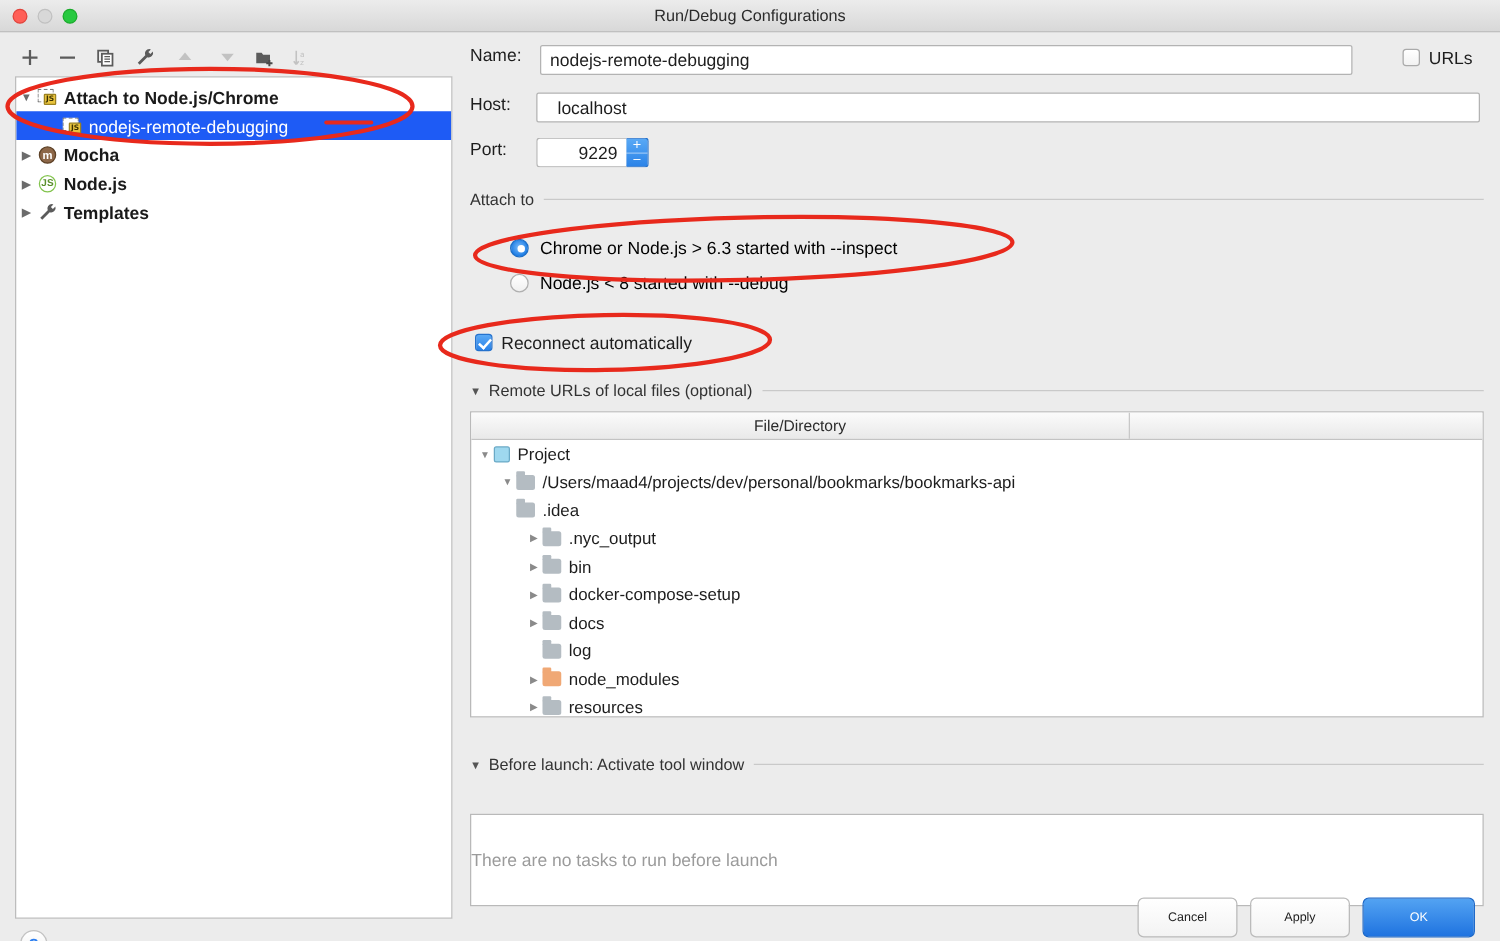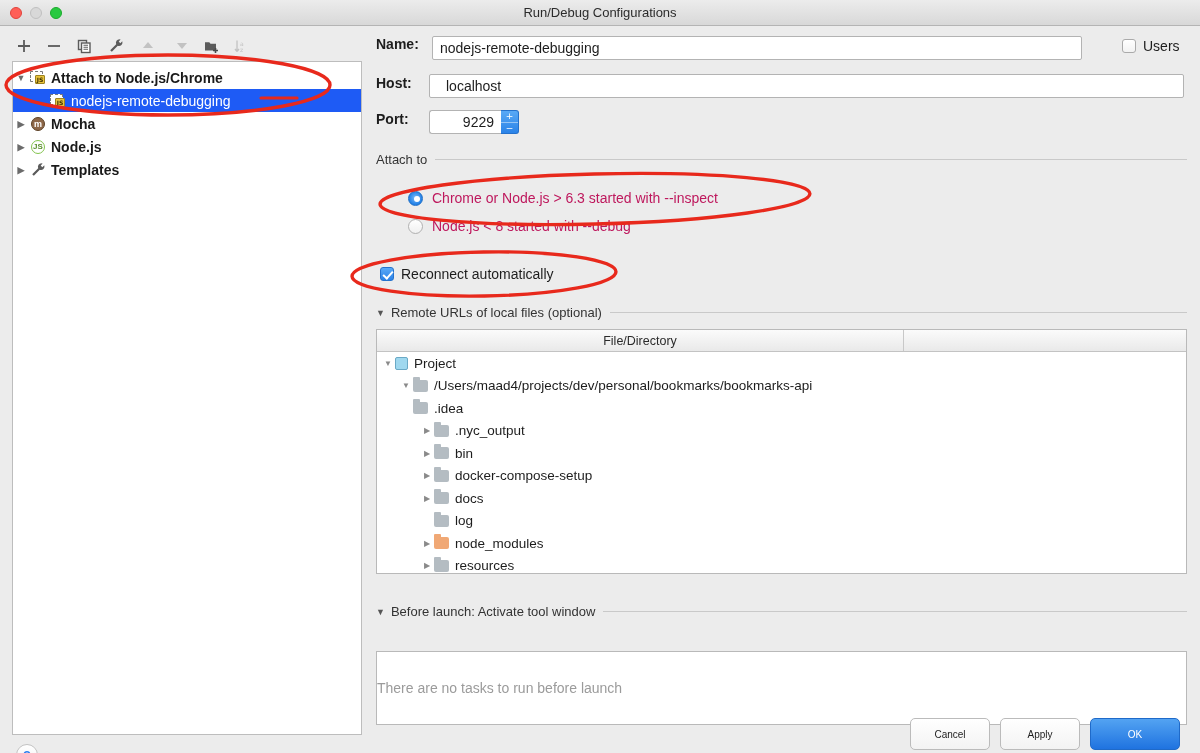--- a/index.html
+++ b/index.html
@@ -84,21 +84,21 @@
     position: absolute; left: 2px; top: 1px; width: 14px; height: 14px;
     border-radius: 50%; border: 1.5px solid #83c44e; background: #fff;
     color: #5a8f2c; font-size: 8px; line-height: 11px; text-align: center; font-weight: bold;
   }
   .ic-wrench { position: absolute; left: 1px; top: 0px; }
 
   
   #right { position: absolute; left: 372px; top: 0; width: 828px; height: 727px; }
 
   .fieldrow { position: absolute; display: flex; align-items: center; }
-  .flabel { font-size: 14px; color: #1d1d1d; font-weight: bold; }
+  .flabel { font-size: 14px; color: #1d1d1d; }
 
   .textinput {
     background: #ffffff; border: 1px solid #b3b3b3; border-radius: 2px;
     height: 24px; font-size: 14px; color: #1d1d1d;
     padding: 0 7px; line-height: 22px; overflow: hidden; white-space: nowrap;
   }
 
   
   #portwrap { position: absolute; left: 57px; top: 84px; display: flex; align-items: stretch; }
   #portfield {
@@ -143,21 +143,21 @@
     flex: 0 0 15px; position: relative;
   }
   .radio.on {
     background: radial-gradient(circle at 50% 45%, #7fbcf8, #1f7fe6 70%);
     border-color: #1f6fc6;
   }
   .radio.on:after {
     content: ""; position: absolute; left: 4.5px; top: 4.5px;
     width: 6px; height: 6px; border-radius: 50%; background: #fff;
   }
-  .rlabel { font-size: 14px; color: #be185d; margin-left: 9px; }
+  .rlabel { font-size: 14px; color: #000000; margin-left: 9px; }
 
   
   .grouphdr {
     position: absolute; display: flex; align-items: center; width: 100%;
   }
   .grouphdr .gtitle { font-size: 13px; color: #333; white-space: nowrap; }
   .grouphdr .gline { flex: 1; height: 1px; background: #c9c9c9; margin-left: 8px; }
   .gtri { font-size: 9px; color: #555; margin-right: 6px; }
 
   
@@ -327,21 +327,21 @@
 
   <div id="right">
 
     <div class="fieldrow" style="left:4px; top:10px;">
       <span class="flabel">Name:</span>
     </div>
     <div class="textinput" style="position:absolute; left:60px; top:10px; width:650px;">nodejs-remote-debugging</div>
 
     <div id="sharewrap">
       <span class="cbox"></span>
-      <span class="cblabel">Users</span>
+      <span class="cblabel">URLs</span>
     </div>
 
     <div class="fieldrow" style="left:4px; top:49px;">
       <span class="flabel">Host:</span>
     </div>
     <div class="textinput" style="position:absolute; left:57px; top:48px; width:755px;padding-left:16px;">localhost</div>
 
     <div class="fieldrow" style="left:4px; top:85px;">
       <span class="flabel">Port:</span>
     </div>

